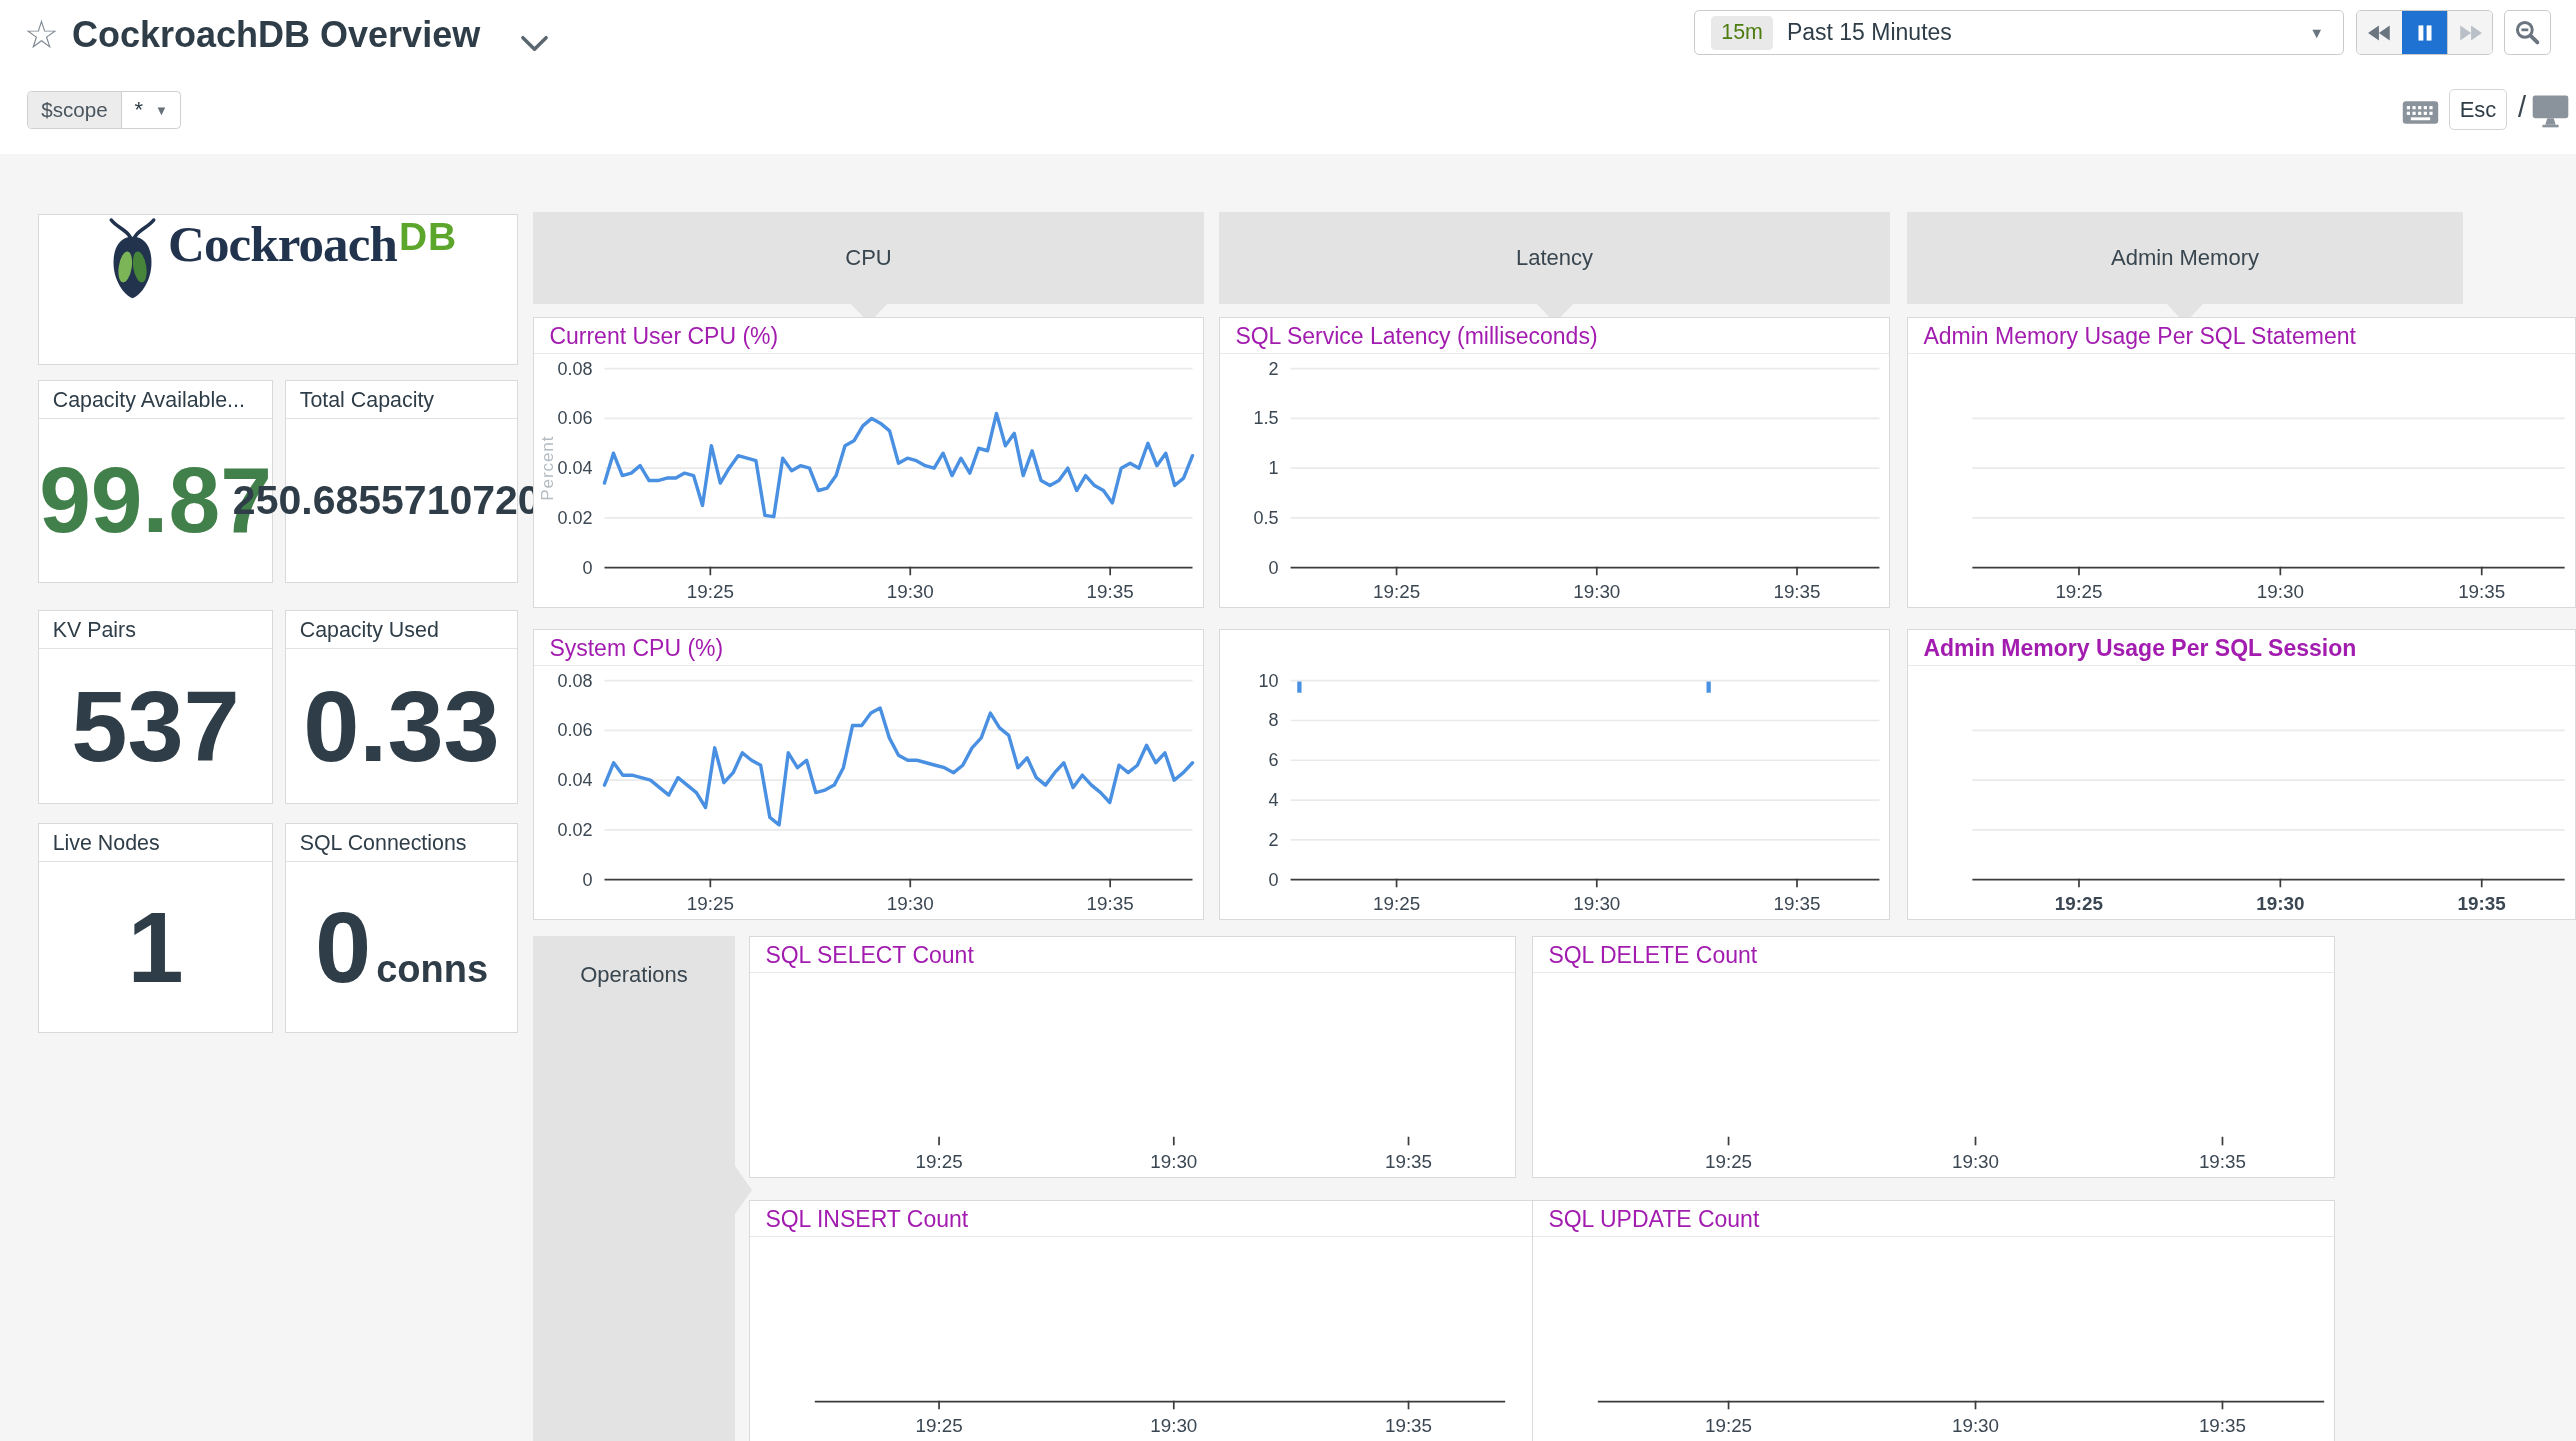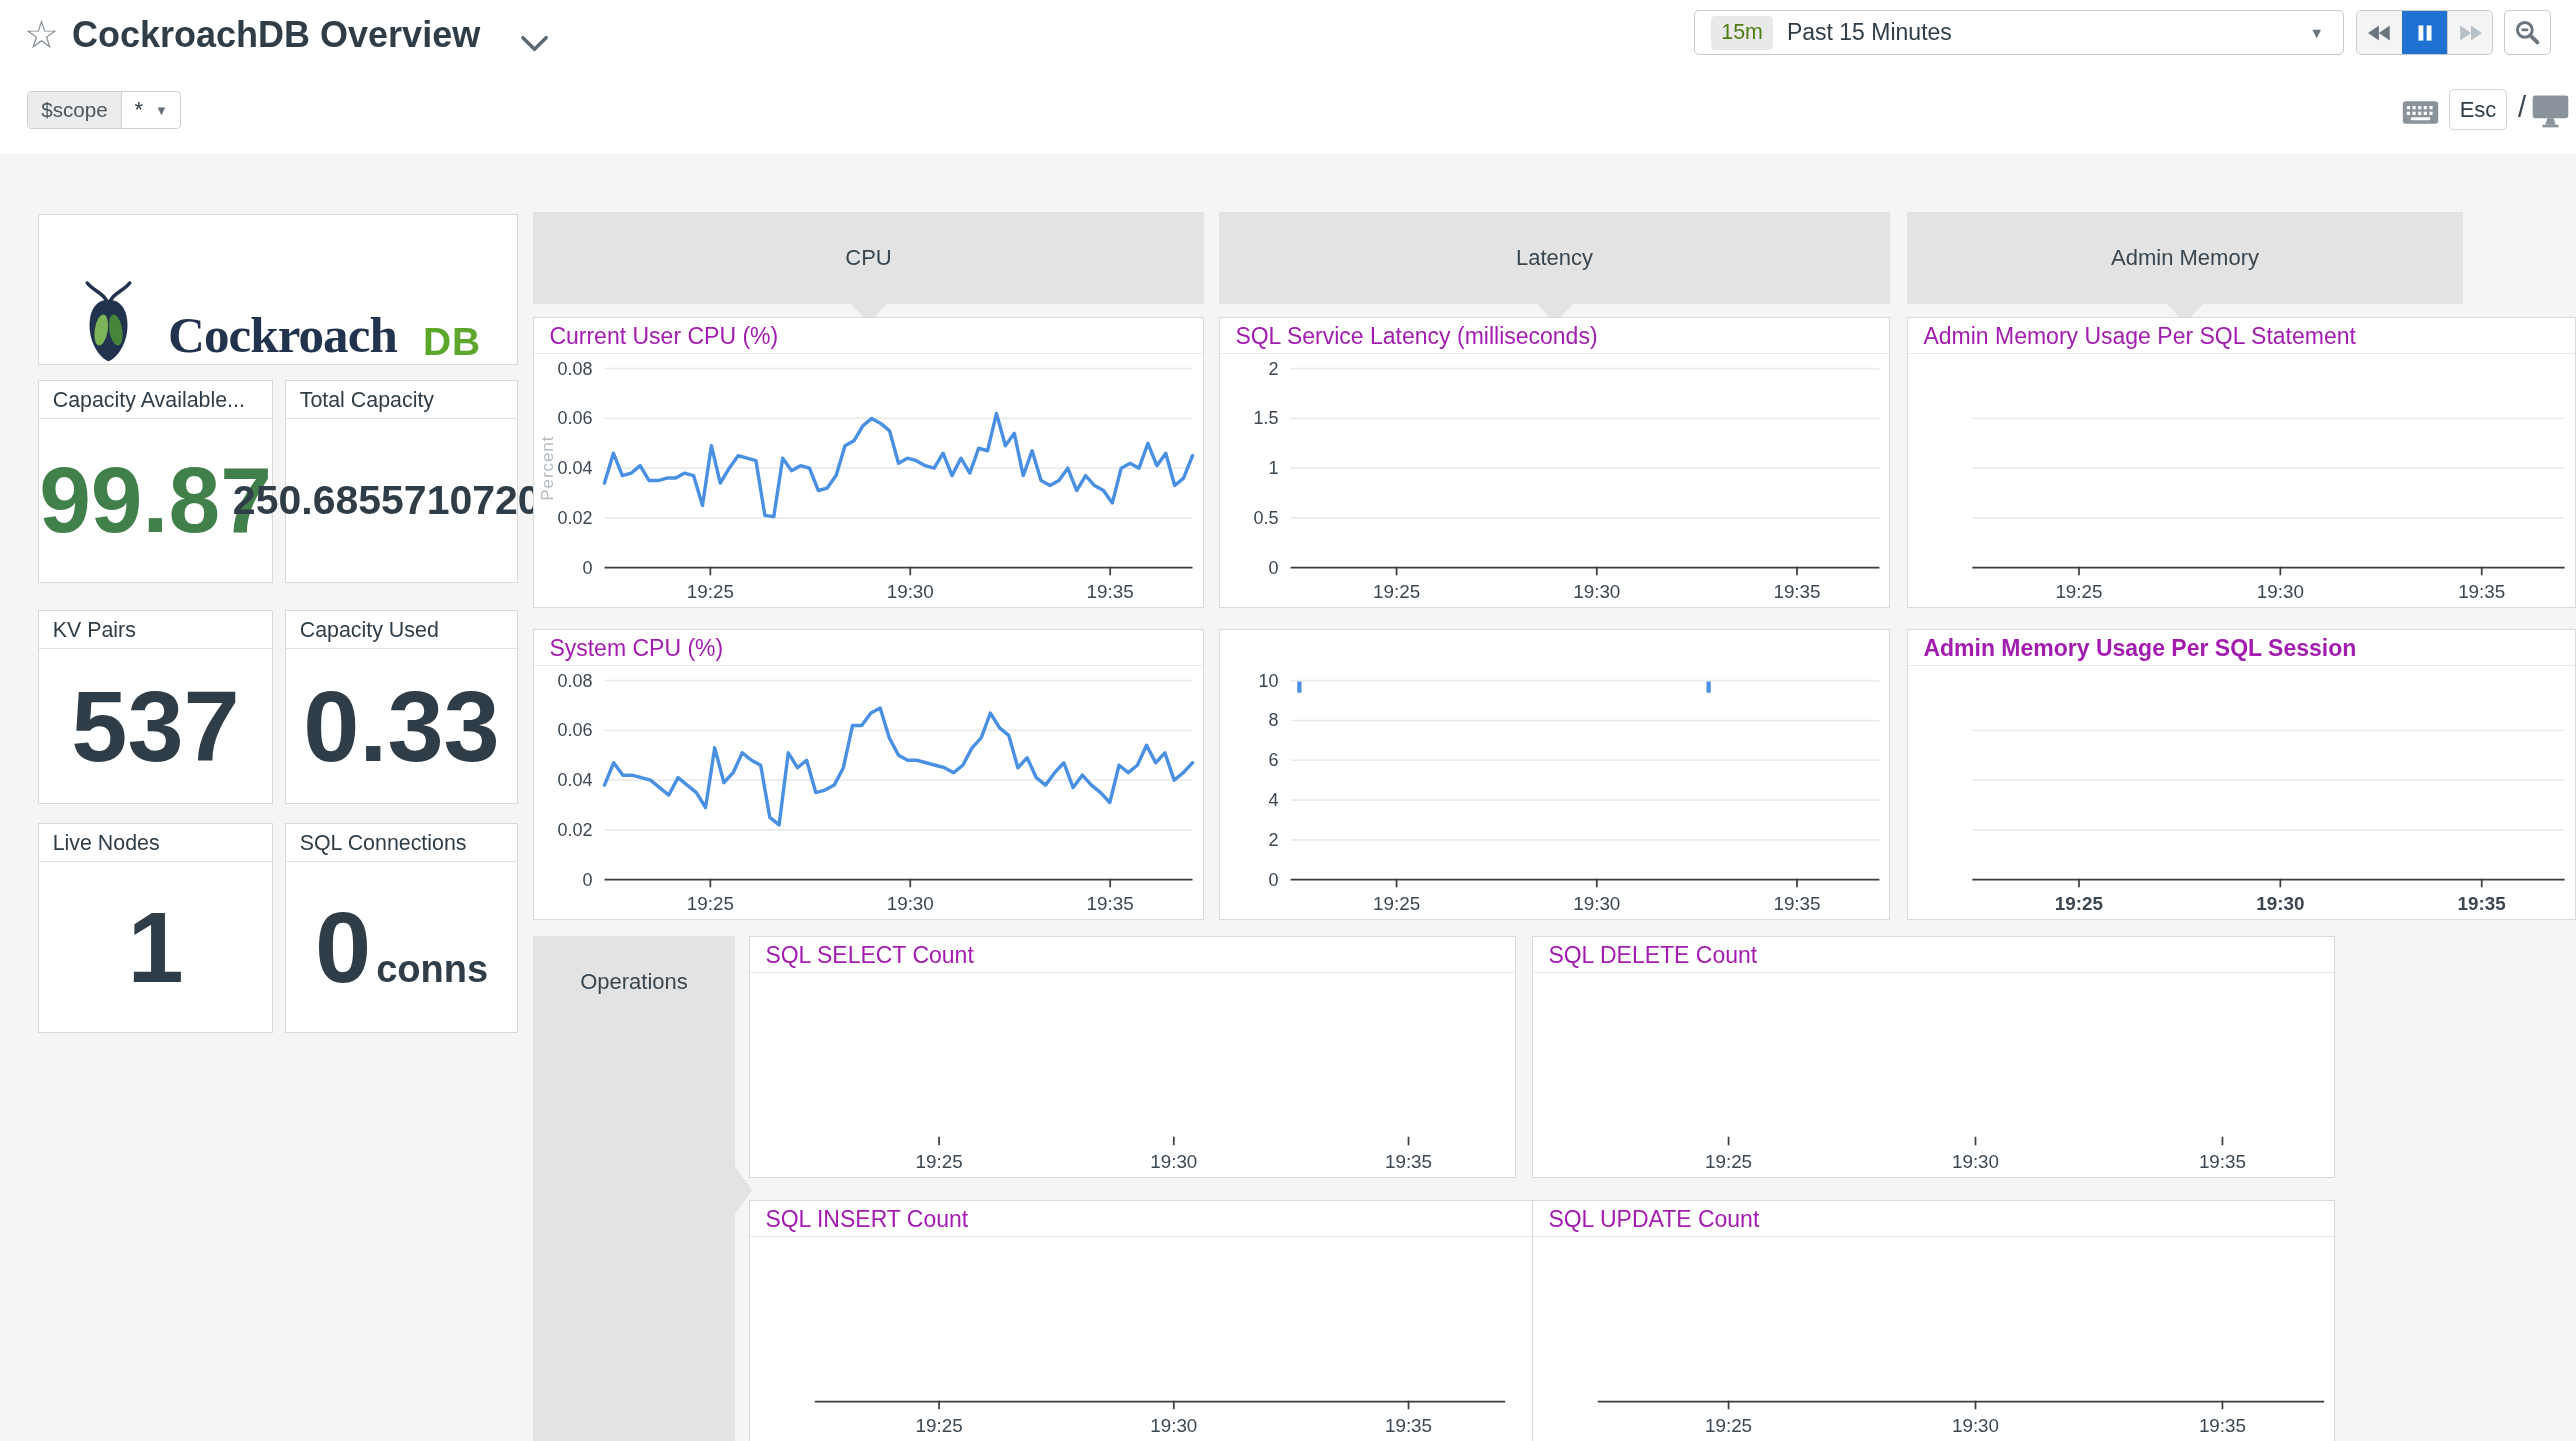--- a/index.html
+++ b/index.html
@@ -34,28 +34,28 @@
   .monitor-icon { position:absolute; left:2531px; top:94px; }
 
   
   .card { position:absolute; background:#fff; border:0.9px solid #d9d9d9; }
   .stat-title { height:38px; line-height:38px; padding:0 13.7px; font-size:21.4px; color:#2e3d47; border-bottom:0.9px solid #e2e2e2; white-space:nowrap; overflow:hidden; }
   .stat-center { position:absolute; top:38px; left:0; right:0; bottom:0; display:flex; align-items:center; justify-content:center; }
   .big { font-weight:700; color:#2e3d47; line-height:1; }
   .big.green { color:#41804b; }
   .unit { font-weight:700; color:#2e3d47; margin-left:5.1px; }
 
-  .logo-wrap { position:absolute; inset:0; display:flex; align-items:flex-end; justify-content:center; gap:26px; }
+  .logo-wrap { position:absolute; inset:0; display:flex; align-items:flex-start; justify-content:center; gap:2px; }
   .logo-word { font-family:"Liberation Serif", serif; font-weight:700; font-size:51px; color:#22334e; letter-spacing:-0.9px; }
   .logo-suffix { font-weight:700; font-size:39px; color:#5ca62c; letter-spacing:0.9px; }
 
   .group-header { position:absolute; background:#e3e3e3; display:flex; align-items:center; justify-content:center; font-size:22px; color:#39464f; }
   .tail-down { position:absolute; bottom:-19px; left:50%; margin-left:-19px; width:0; height:0; border-left:19px solid transparent; border-right:19px solid transparent; border-top:20px solid #e3e3e3; }
   .operations-panel { position:absolute; background:#e3e3e3; }
-  .operations-label { text-align:center; padding-top:33px; font-size:22px; color:#39464f; }
+  .operations-label { text-align:center; padding-top:26px; font-size:22px; color:#39464f; }
   .tail-right { position:absolute; right:-17px; top:230px; width:0; height:0; border-top:24px solid transparent; border-bottom:24px solid transparent; border-left:17px solid #e3e3e3; }
 
   .chart-title { height:36px; line-height:36px; padding:0 15.4px; font-size:23px; color:#a21caf; border-bottom:0.9px solid #e8e8e8; white-space:nowrap; overflow:hidden; }
   .chart-body { position:absolute; top:37px; left:0; right:0; bottom:0; }
 </style>
 </head>
 <body>
 
 <div class="page">
 

